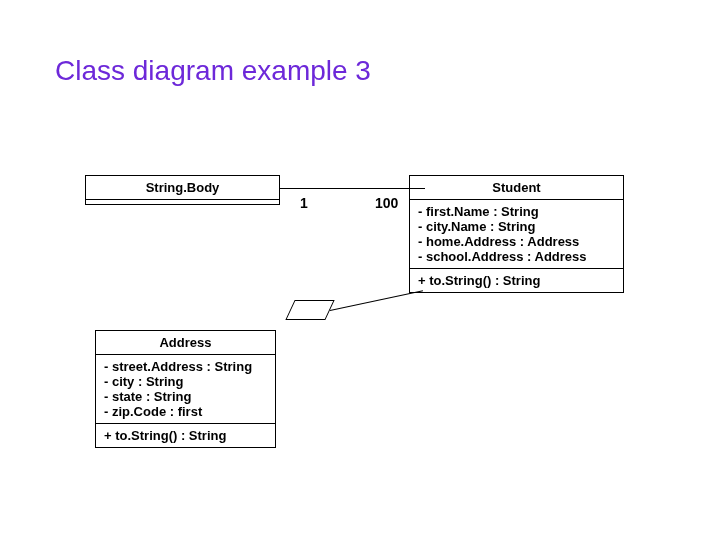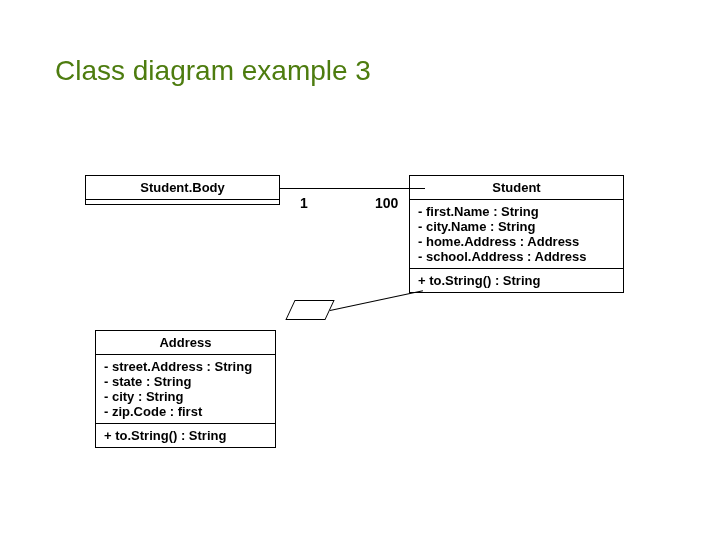--- a/index.html
+++ b/index.html
@@ -10,21 +10,21 @@
     background: #fff;
     font-family: Arial, Helvetica, sans-serif;
     position: relative;
   }
   .title {
     position: absolute;
     left: 55px;
     top: 55px;
     font-size: 28px;
     font-weight: 300;
-    color: #4d7c0f;
+    color: #6d28d9;
   }
   .class-box {
     position: absolute;
     border: 1px solid #000;
     background: #fff;
     font-size: 13px;
     font-weight: bold;
   }
   .class-box .name {
     text-align: center;
@@ -65,43 +65,43 @@
     background: #000;
     height: 1px;
   }
 </style>
 </head>
 <body>
 
 <div class="title">Class diagram example 3</div>
 
 <div class="class-box" style="left:85px; top:175px; width:195px;">
-  <div class="name">Student.Body</div>
+  <div class="name">String.Body</div>
   <div class="compartment empty"></div>
 </div>
 
 <div class="class-box" style="left:409px; top:175px; width:215px;">
   <div class="name">Student</div>
   <div class="compartment">
     <div>- first.Name : String</div>
     <div>- city.Name : String</div>
     <div>- home.Address : Address</div>
     <div>- school.Address : Address</div>
   </div>
   <div class="compartment">
     <div>+ to.String() : String</div>
   </div>
 </div>
 
 <div class="class-box" style="left:95px; top:330px; width:181px;">
   <div class="name">Address</div>
   <div class="compartment">
     <div>- street.Address : String</div>
+    <div>- city : String</div>
     <div>- state : String</div>
-    <div>- city : String</div>
     <div>- zip.Code : first</div>
   </div>
   <div class="compartment">
     <div>+ to.String() : String</div>
   </div>
 </div>
 
 <div class="line" style="left:280px; top:188px; width:145px; height:1px;"></div>
 
 <div class="mult-label" style="left:300px; top:195px;">1</div>

